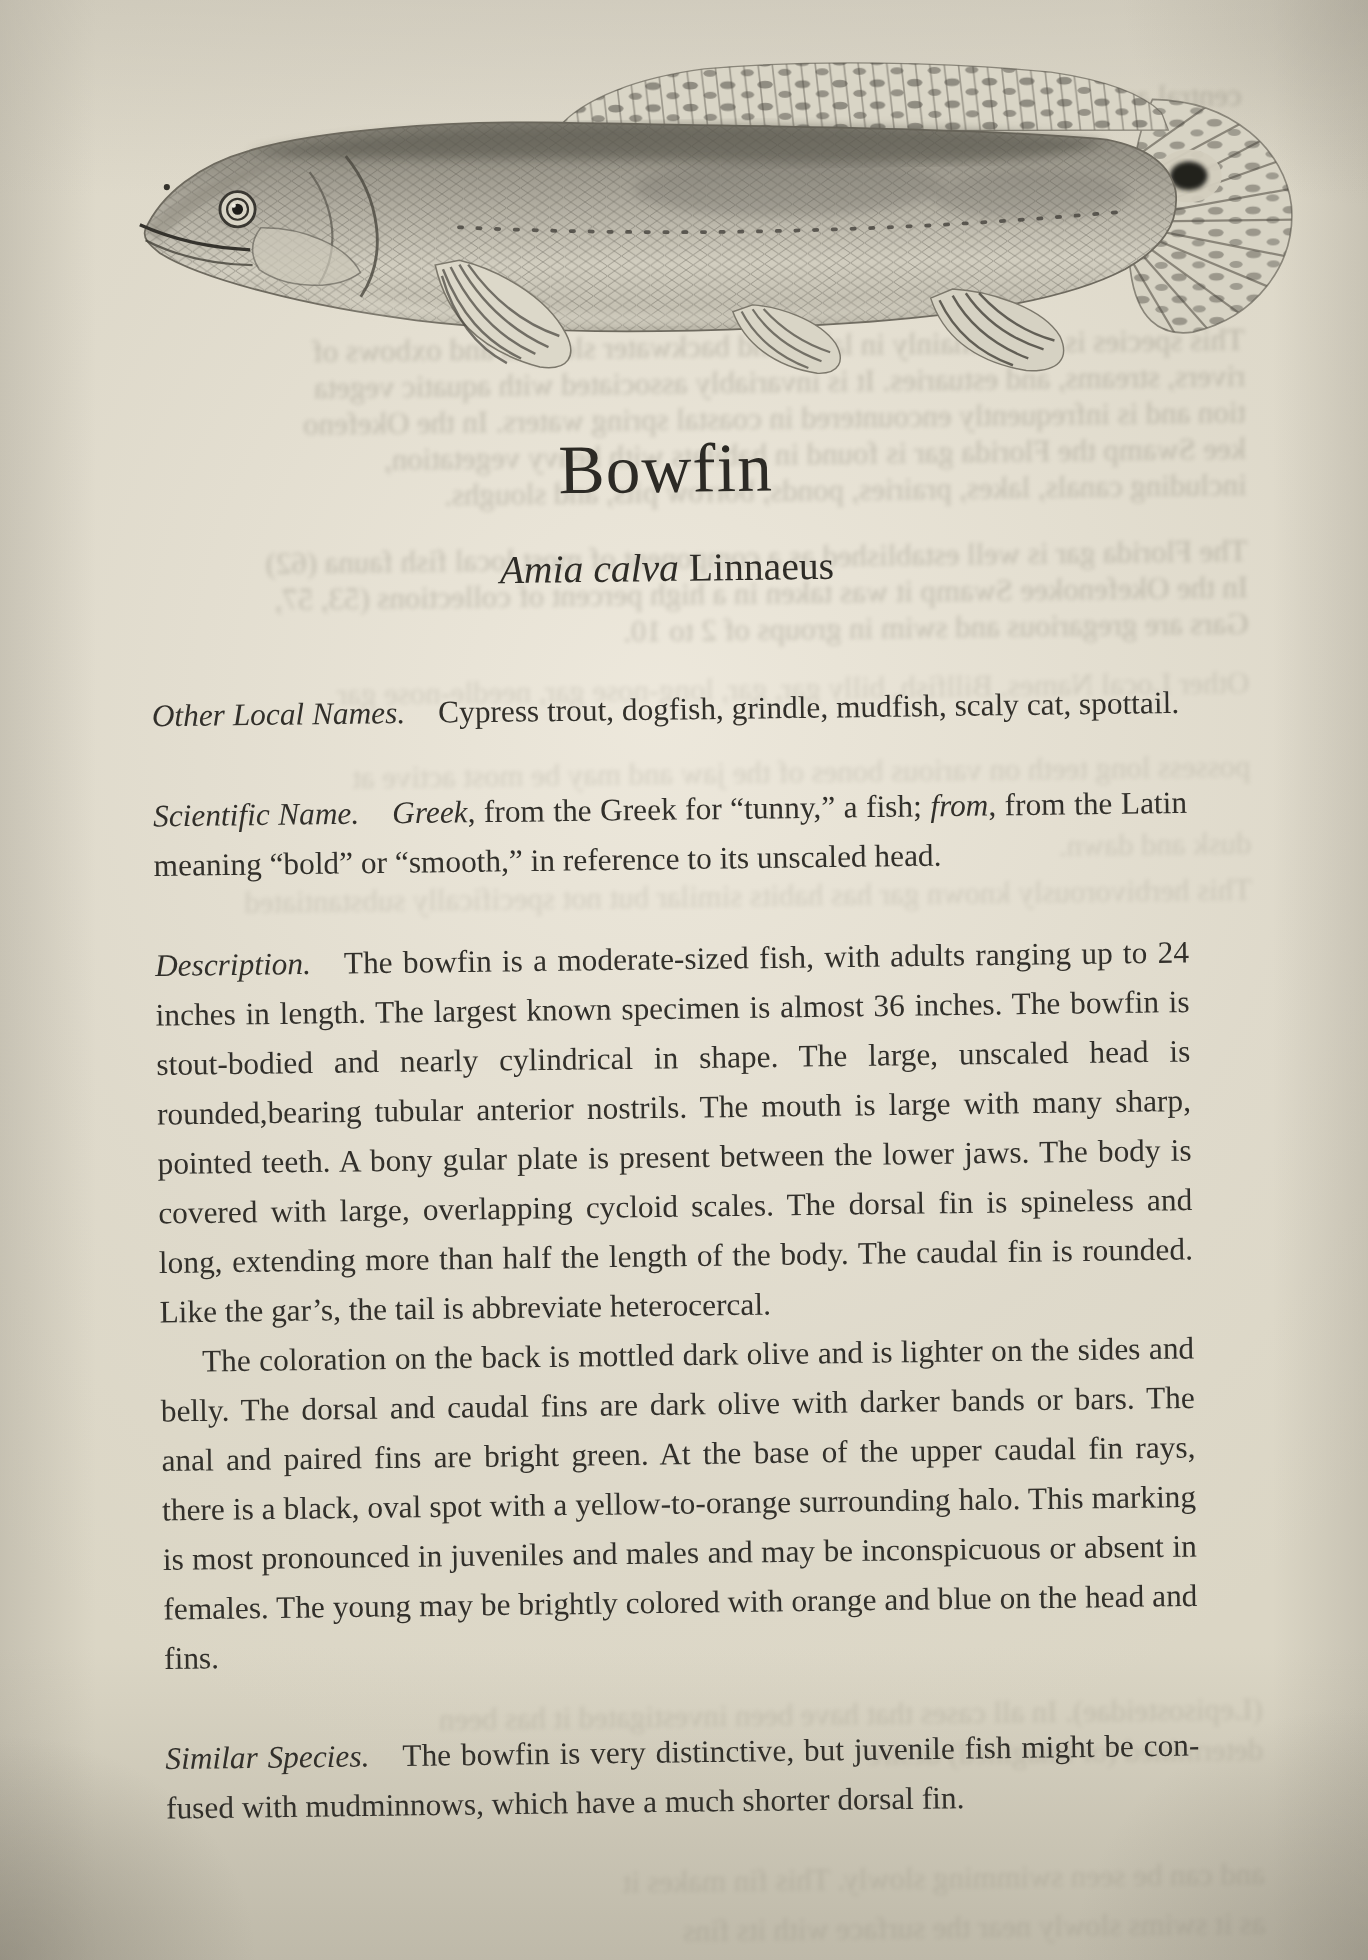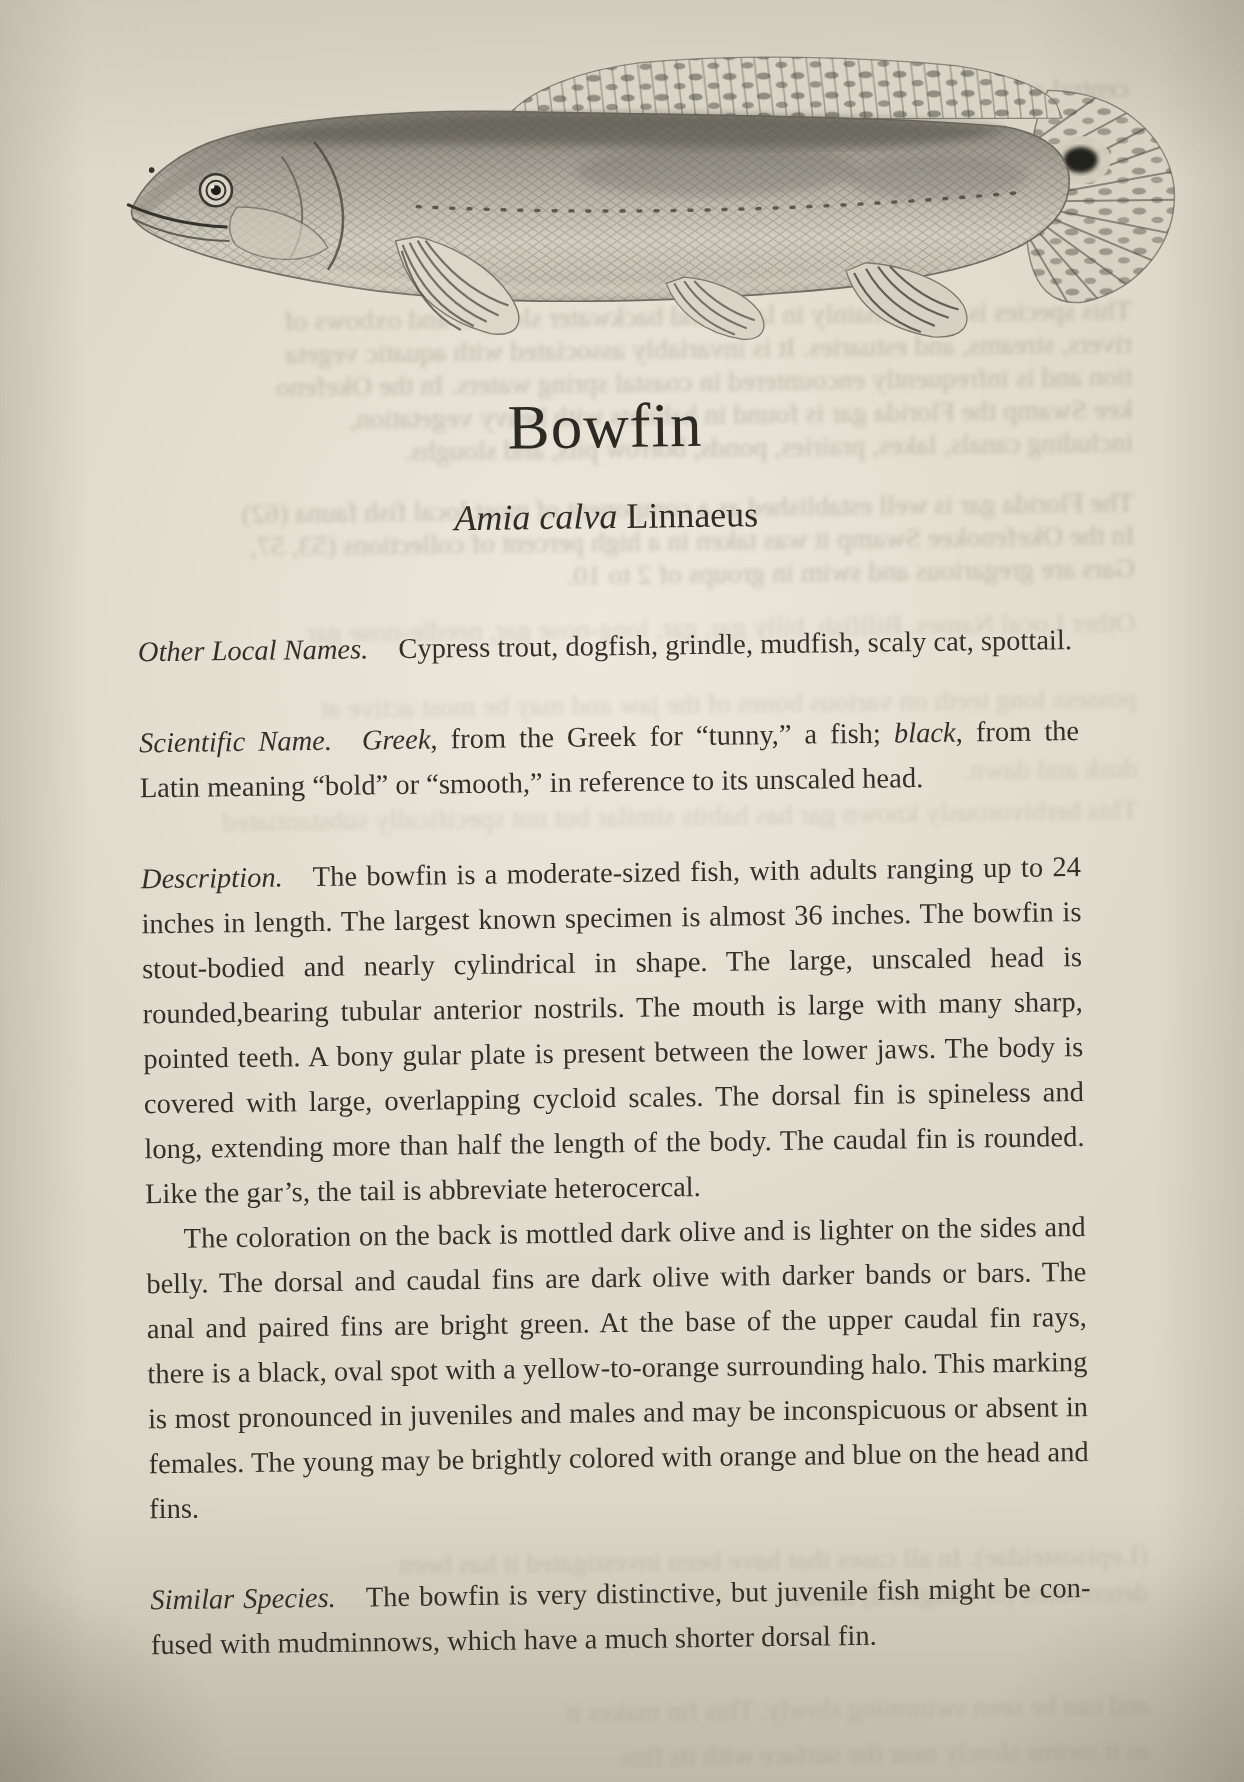--- a/index.html
+++ b/index.html
@@ -207,21 +207,21 @@
 
         <div class="species">
           <i>Amia calva</i><span> Linnaeus</span>
         </div>
 
         <p class="entry first">
           <span class="lead">Other Local Names.</span><span class="label-gap"></span><span>Cypress trout, dogfish, grindle, mudfish, scaly cat, spottail.</span>
         </p>
 
         <p class="entry sect">
-          <span class="lead">Scientific Name.</span><span class="label-gap"></span><i>Greek</i><span>, from the Greek for “tunny,” a fish; </span><i>black</i><span>, from the Latin meaning “bold” or “smooth,” in reference to its unscaled head.</span>
+          <span class="lead">Scientific Name.</span><span class="label-gap"></span><i>Greek</i><span>, from the Greek for “tunny,” a fish; </span><i>from</i><span>, from the Latin meaning “bold” or “smooth,” in reference to its unscaled head.</span>
         </p>
 
         <p class="entry sect">
           <span class="lead">Description.</span><span class="label-gap"></span><span>The bowfin is a moderate-sized fish, with adults ranging up to 24 inches in length. The largest known specimen is almost 36 inches. The bowfin is stout-bodied and nearly cylindrical in shape. The large, unscaled head is rounded,bearing tubular anterior nostrils. The mouth is large with many sharp, pointed teeth. A bony gular plate is present between the lower jaws. The body is covered with large, overlapping cycloid scales. The dorsal fin is spineless and long, extending more than half the length of the body. The caudal fin is rounded. Like the gar’s, the tail is abbreviate heterocercal.</span>
         </p>
         <p class="entry indent">The coloration on the back is mottled dark olive and is lighter on the sides and belly. The dorsal and caudal fins are dark olive with darker bands or bars. The anal and paired fins are bright green. At the base of the upper caudal fin rays, there is a black, oval spot with a yellow-to-orange surrounding halo. This marking is most pronounced in juveniles and males and may be inconspicuous or absent in females. The young may be brightly colored with orange and blue on the head and fins.</p>
 
         <p class="entry sect">
           <span class="lead">Similar Species.</span><span class="label-gap"></span><span>The bowfin is very distinctive, but juvenile fish might be con- fused with mudminnows, which have a much shorter dorsal fin.</span>
         </p>

